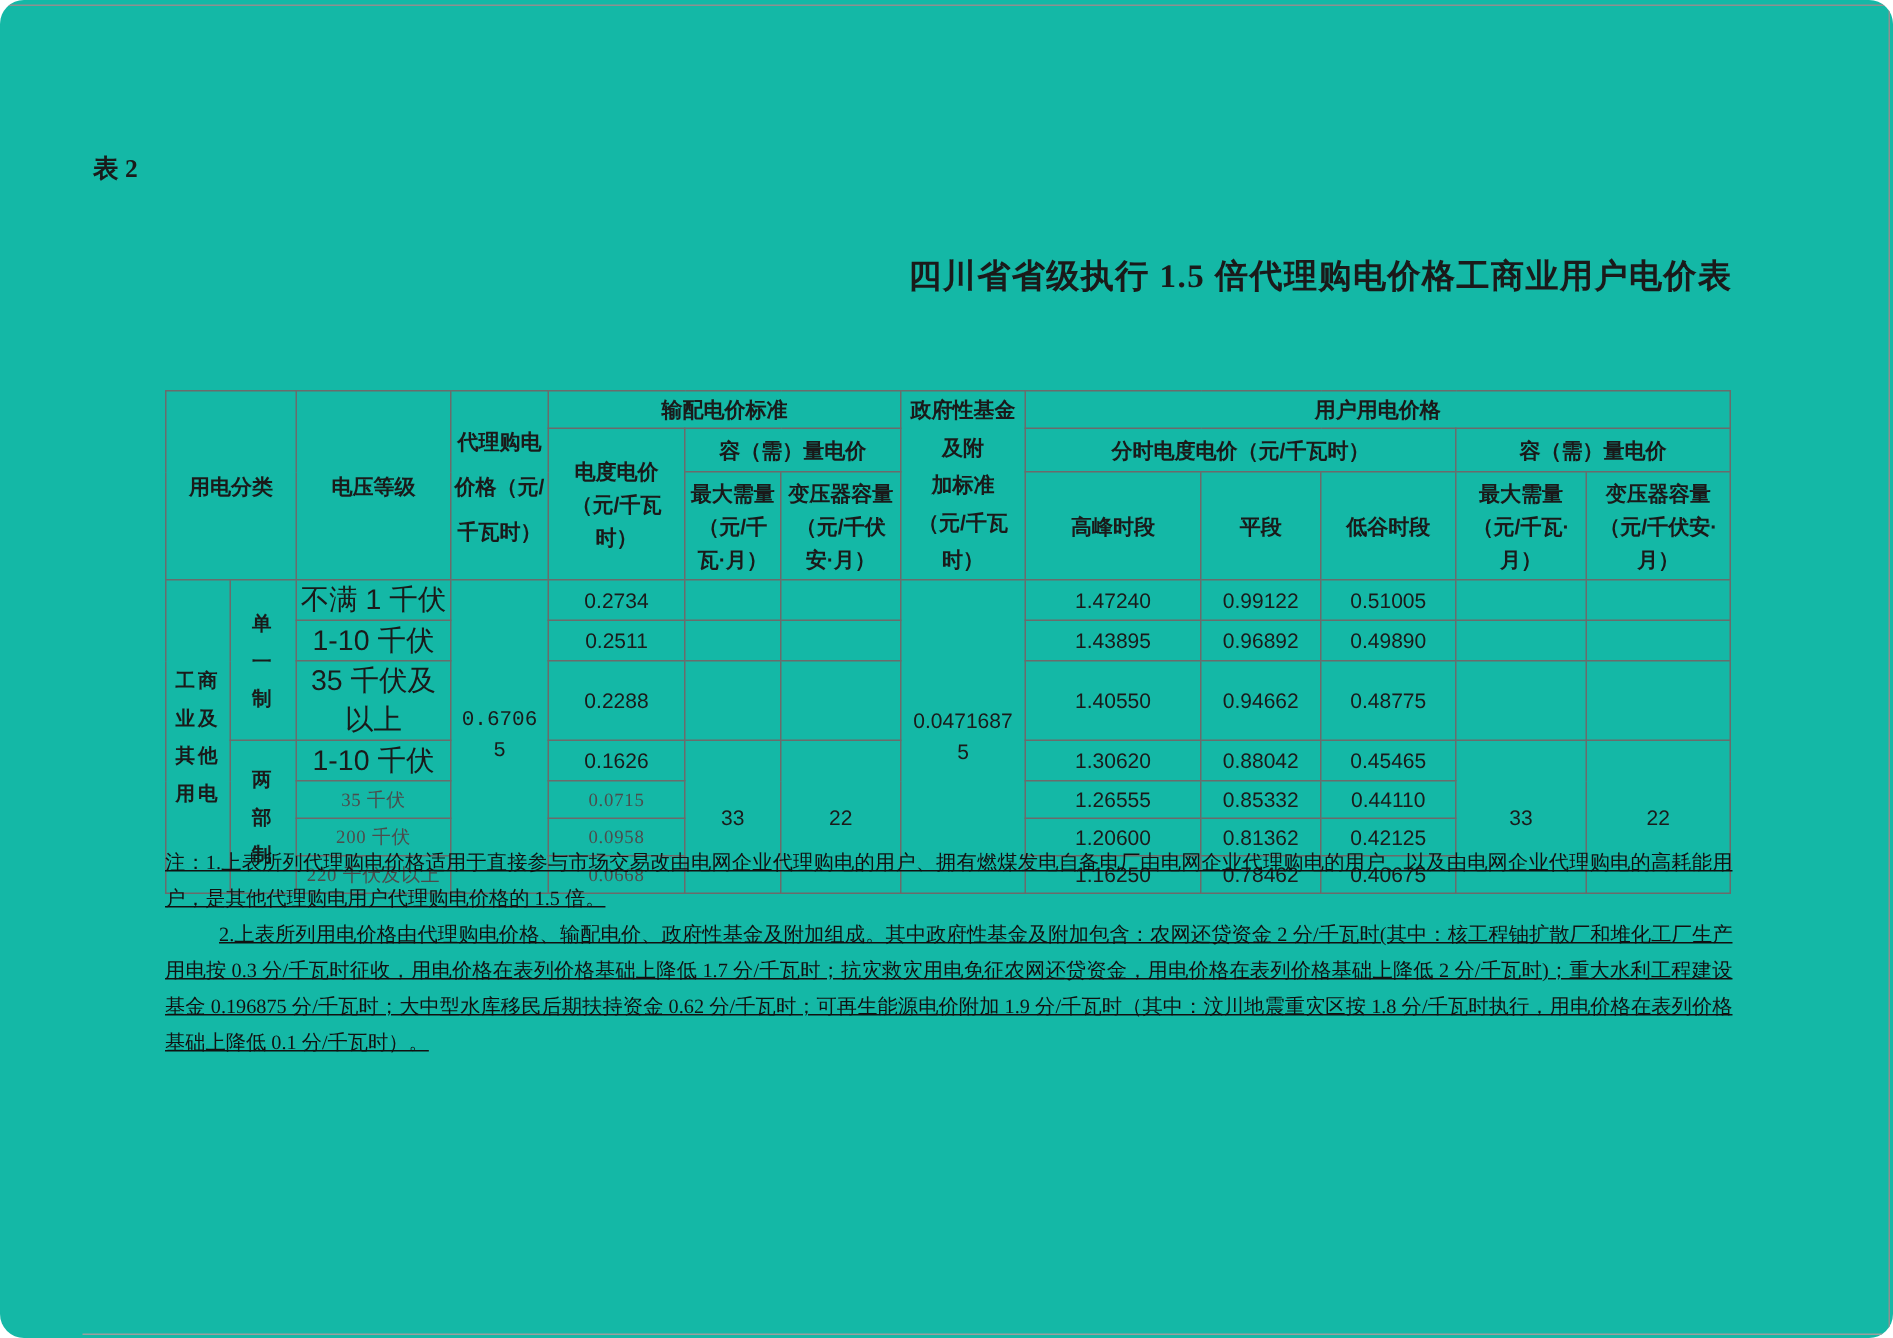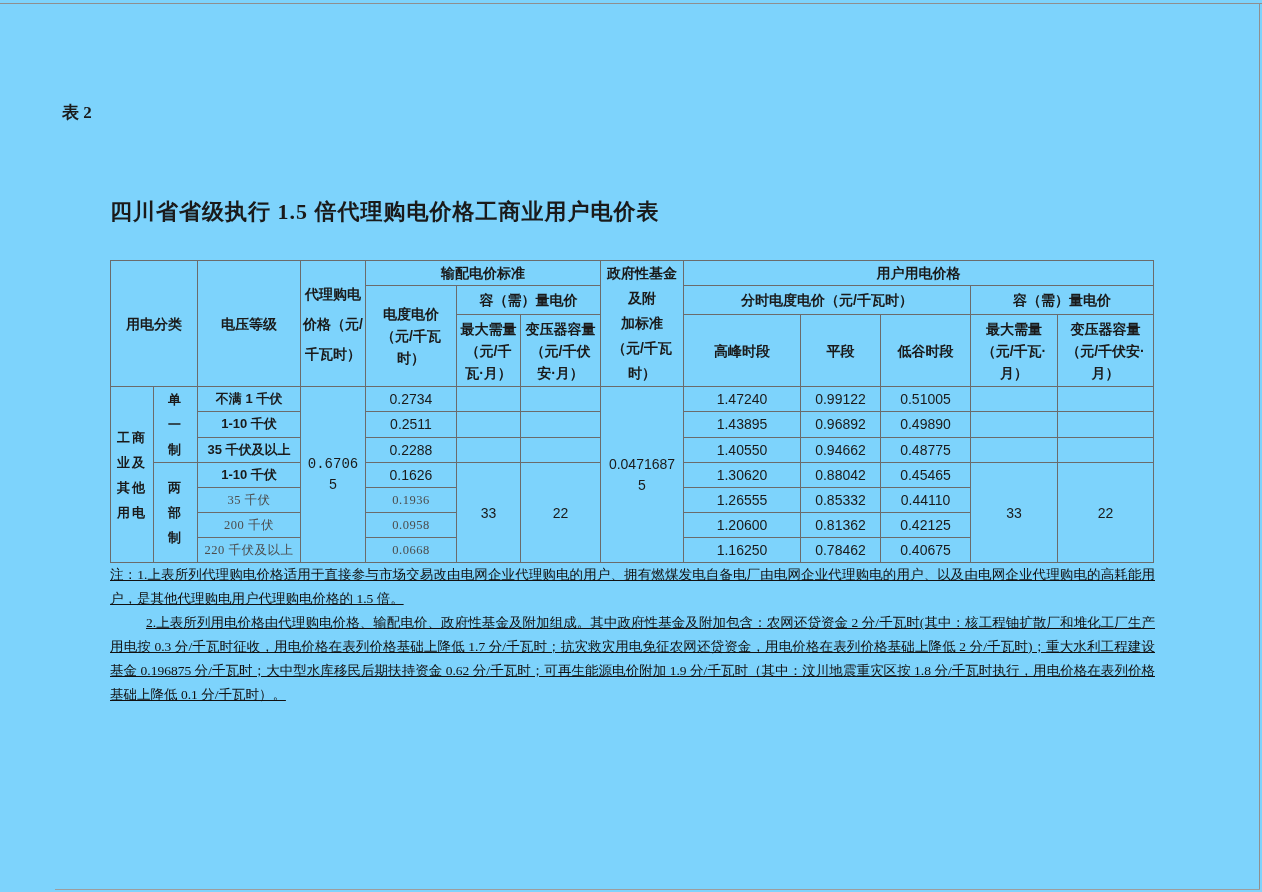--- a/index.html
+++ b/index.html
@@ -1,49 +1,50 @@
 <!DOCTYPE html>
 <html><head>
 <meta charset="utf-8">
 <style>
   html,body { margin:0; padding:0; background:#ffffff; }
   .page {
-    position:relative; width:1262px; height:892px; background:#7dd3fc;
+    position:relative; width:1262px; height:892px; background:#14b8a6;
     font-family:"Liberation Sans","DejaVu Sans",sans-serif; overflow:hidden;
     color:#1a1a1a;
+    border-radius:16px;
   }
   .edge-top    { position:absolute; top:3px;  left:0; width:100%; height:1px; background:#8f8f8f; }
   .edge-right  { position:absolute; top:3px;  right:2px; bottom:2px; width:1px; background:#8f8f8f; }
   .edge-bottom { position:absolute; bottom:2px; left:55px; right:2px; height:1px; background:#9d9d9d; }
 
   .doc-label {
     position:absolute; left:62px; top:101px;
     font:bold 17px "Liberation Serif","DejaVu Serif",serif;
   }
   .doc-title {
-    position:absolute; left:110px; top:169px; width:1045px; text-align:left;
-    font:bold 22px "Liberation Serif","DejaVu Serif",serif; letter-spacing:1px;margin-top:28px;
+    position:absolute; left:110px; top:169px; width:1045px; text-align:right;
+    font:bold 22px "Liberation Serif","DejaVu Serif",serif; letter-spacing:1px;
   }
   .doc-subtitle {
     position:absolute; left:110px; top:214px; width:1045px; text-align:center;
     font:bold 14px "Liberation Serif","DejaVu Serif",serif;
   }
 
   table.price {
     position:absolute; left:110px; top:260px;
     border-collapse:collapse; table-layout:fixed;
   }
   table.price td {
     border:1px solid #6b6b6b; text-align:center; vertical-align:middle;
     padding:0 2px; overflow:hidden;
   }
   .hd   { font-weight:bold; font-size:14px; line-height:22px; white-space:pre-line; }
   .hd-agency { line-height:30px; }
   .hd-gov    { line-height:25px; }
-  .zh   { font-weight:bold; font-size:13px; }
+  .zh   { font-weight:normal; font-size:19px; }
   .num  { font-weight:normal; font-size:14px; }
   .vtext{ font-weight:bold; font-size:13px; line-height:25px; white-space:pre-line; letter-spacing:2px; }
   .lite { font-family:"Liberation Serif","DejaVu Serif",serif; font-weight:normal;
           font-size:12.5px; color:#4c4c4c; letter-spacing:0.5px; }
   .wrapnum-6 { display:inline-block; max-width:6.1ch; word-break:break-all; line-height:21px;font-family:Liberation Mono, monospace; }
   .wrapnum-9 { display:inline-block; max-width:9.3ch; word-break:break-all; line-height:21px; }
 
   .notes {
     position:absolute; left:110px; top:563px; width:1045px;
     font-family:"Liberation Serif","DejaVu Serif",serif;
@@ -173,21 +174,21 @@
         <td class="num" rowspan="4">22</td>
         <td class="num">1.30620</td>
         <td class="num">0.88042</td>
         <td class="num">0.45465</td>
         <td class="num" rowspan="4">33</td>
         <td class="num" rowspan="4">22</td>
       </tr>
 
       <tr style="height:25px">
         <td class="lite">35 千伏</td>
-        <td class="lite">0.1936</td>
+        <td class="lite">0.0715</td>
         <td class="num">1.26555</td>
         <td class="num">0.85332</td>
         <td class="num">0.44110</td>
       </tr>
 
       <tr style="height:25px">
         <td class="lite">200 千伏</td>
         <td class="lite">0.0958</td>
         <td class="num">1.20600</td>
         <td class="num">0.81362</td>

